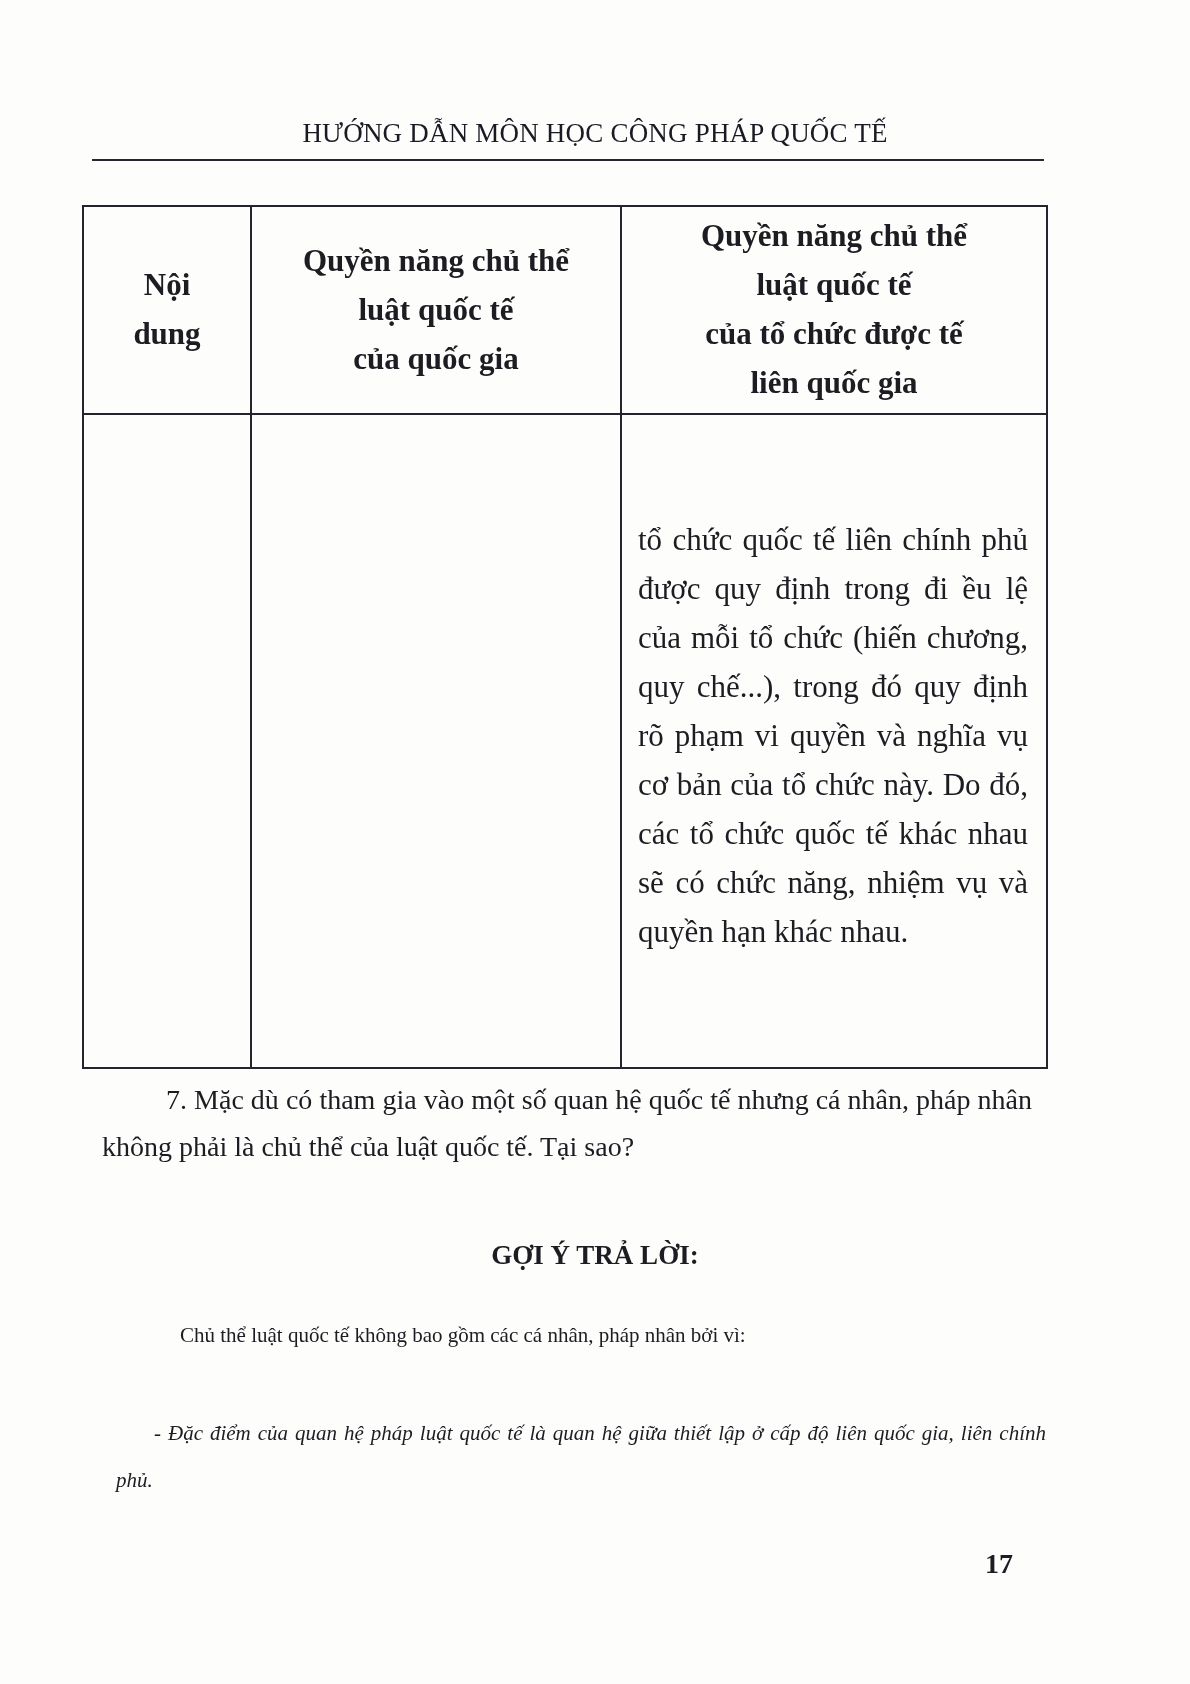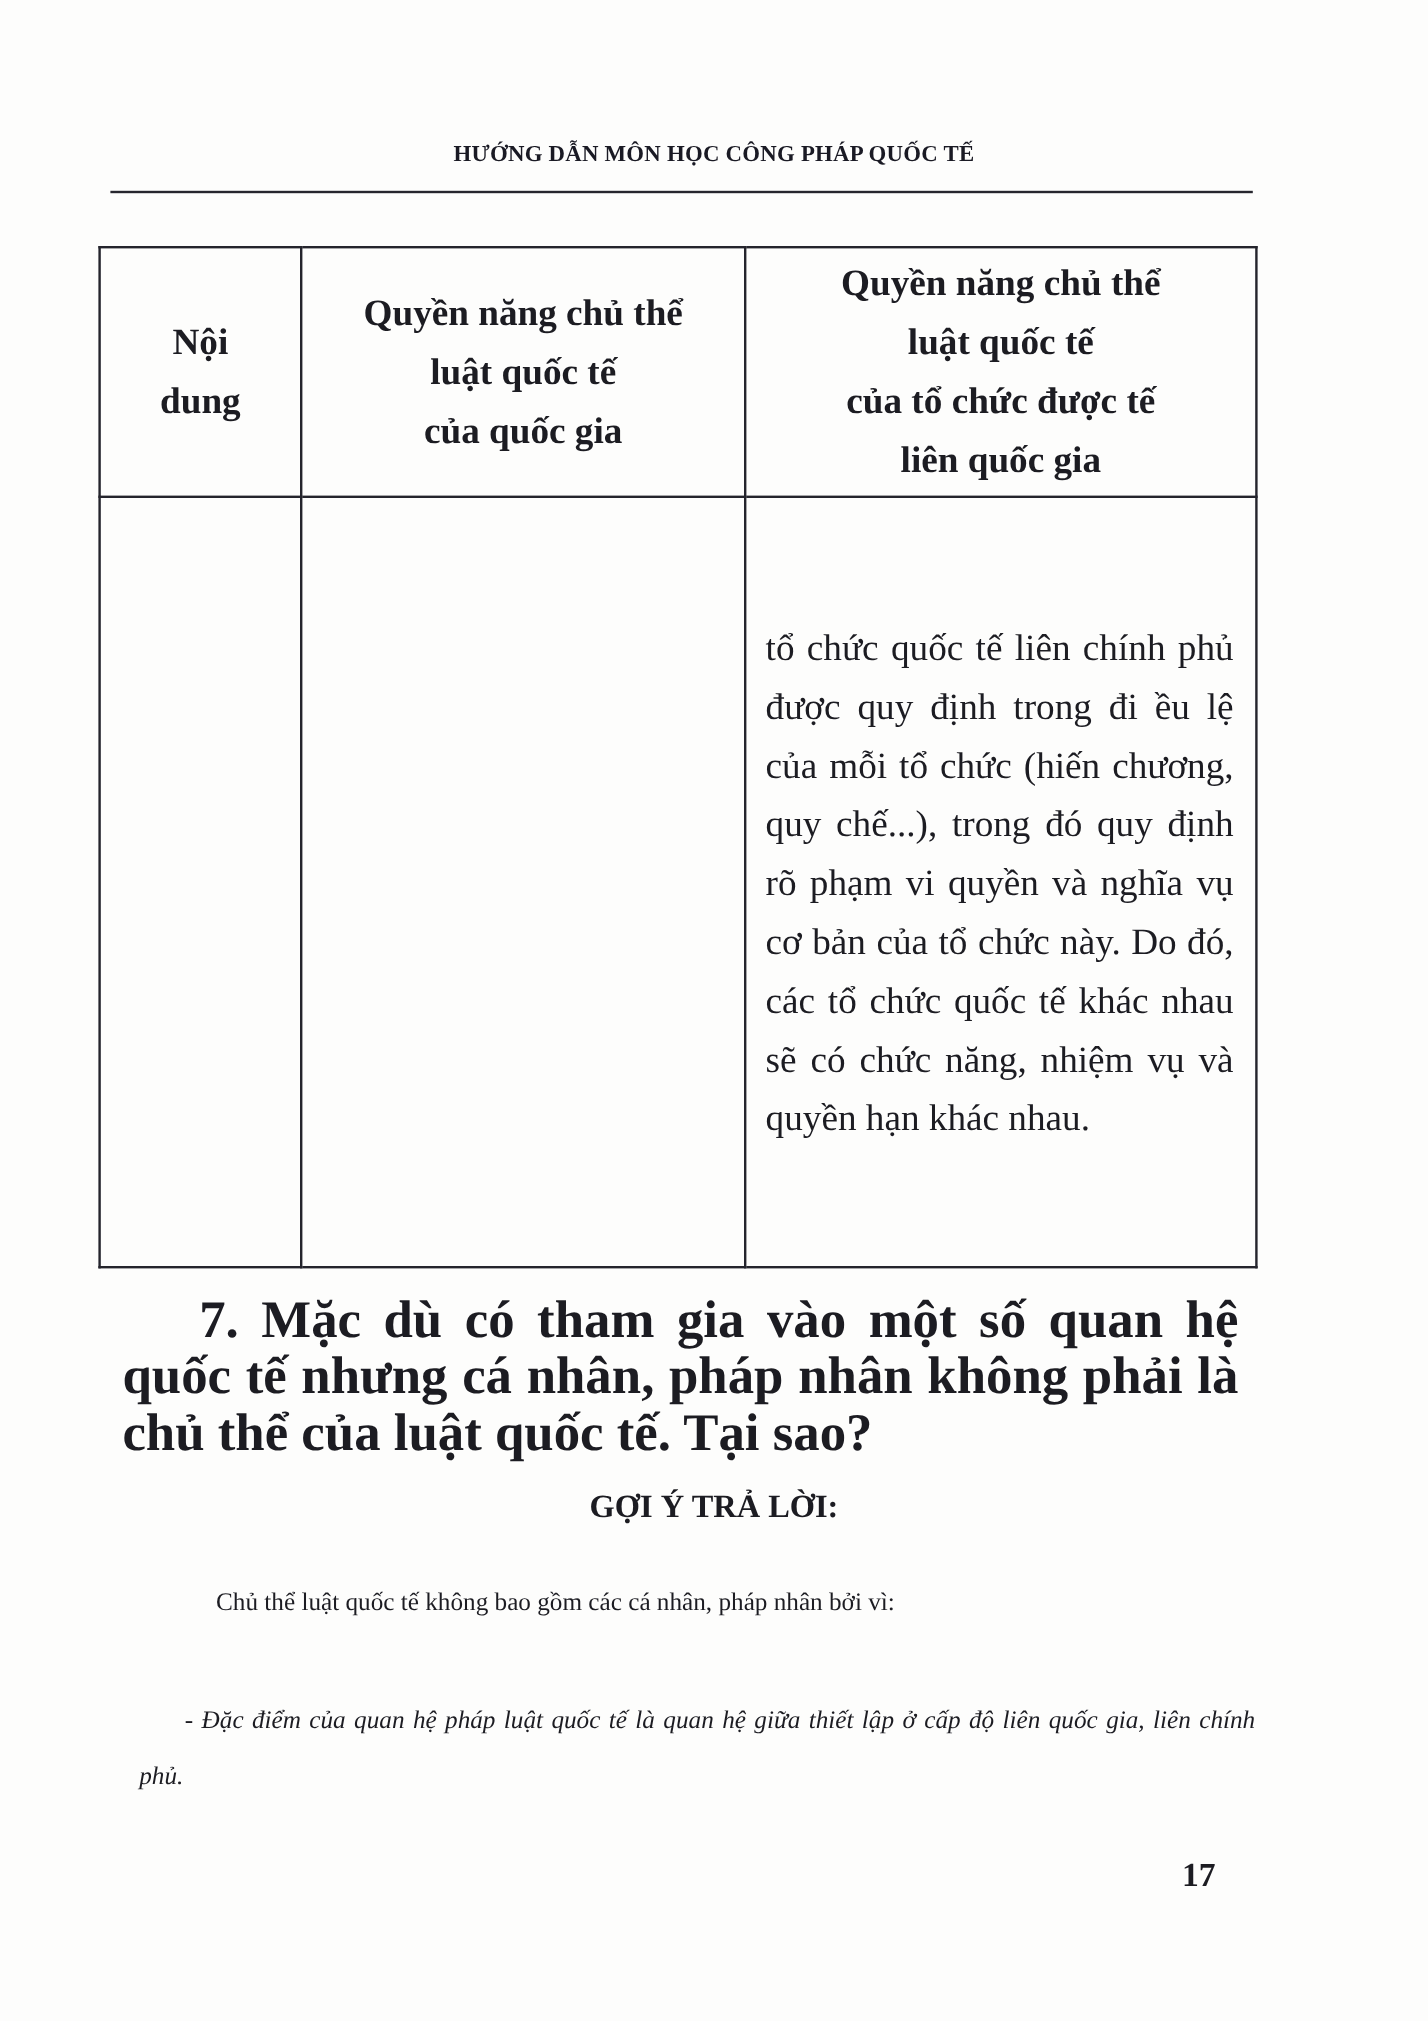--- a/index.html
+++ b/index.html
@@ -14,22 +14,22 @@
       overflow: hidden;
       font-family: "Liberation Serif", "DejaVu Serif", serif;
       color: #1c1c22;
     }
     .running-header {
       position: absolute;
       left: 0;
       width: 1190px;
       top: 118px;
       text-align: center;
-      font-weight: bold;
-      font-size: 19px;
+      font-weight: normal;
+      font-size: 27px;
       letter-spacing: 0.2px;
       color: #1a1a24;
     }
     .header-rule {
       position: absolute;
       left: 92px;
       width: 952px;
       top: 159px;
       border-top: 2px solid #26262e;
     }
@@ -50,35 +50,35 @@
       font-weight: bold;
       font-size: 31px;
       line-height: 49px;
       text-align: center;
       padding: 4px 6px 6px;
       height: 188px;
     }
     table.content-table td {
       font-size: 31px;
       line-height: 49px;
-      padding: 4px 18px 4px 16px;
+      padding: 4px 18px 16px 16px;
       height: 632px;
     }
     td.body-col3 {
       text-align: justify;
       text-align-last: left;
       vertical-align: top;
     }
     .question {
       position: absolute;
       left: 102px;
       width: 930px;
       top: 1076px;
-      font-weight: bold;
-      font-size: 44px;
+      font-weight: normal;
+      font-size: 28px;
       line-height: 47px;
       text-align: justify;
       text-indent: 64px;
     }
     .answer-heading {
       position: absolute;
       left: 0;
       width: 1190px;
       top: 1240px;
       text-align: center;

